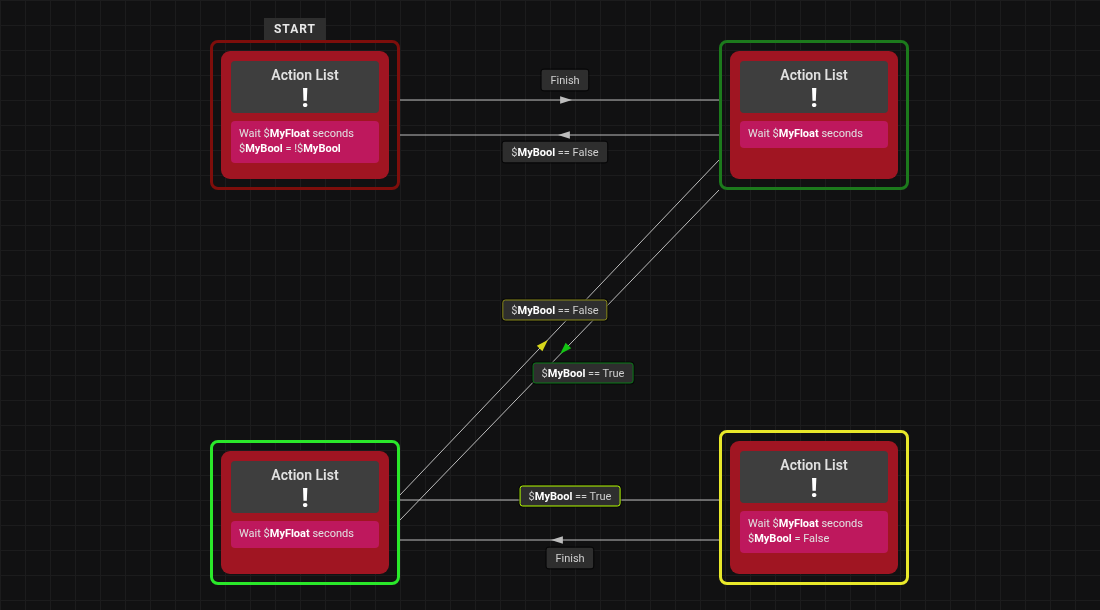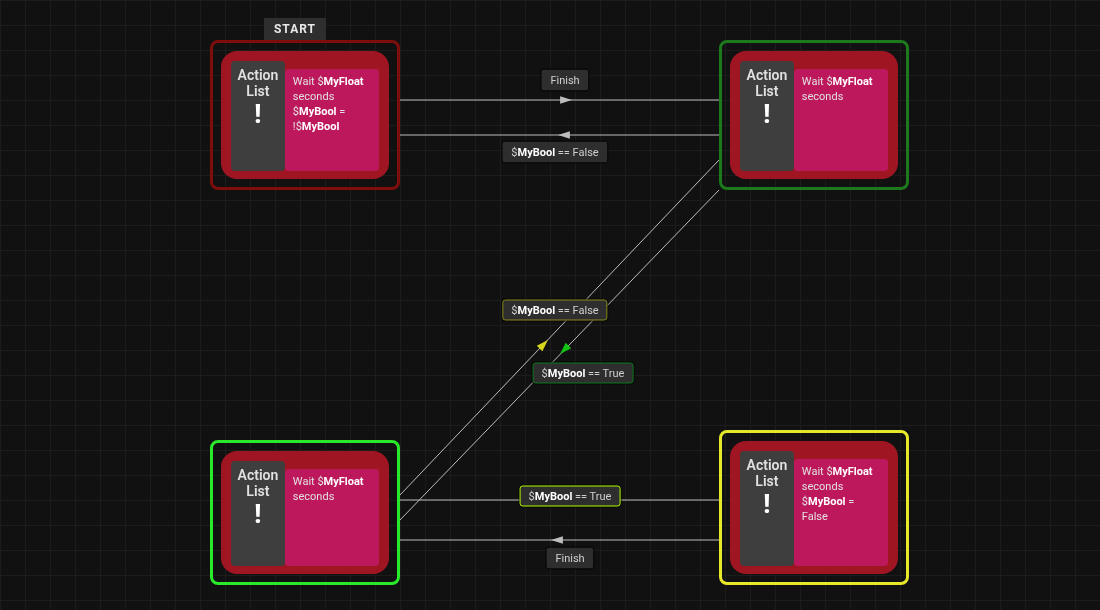--- a/index.html
+++ b/index.html
@@ -42,26 +42,26 @@
   .node {
     position: absolute;
     box-sizing: border-box;
     border-radius: 8px;
     padding: 8px;
     border-width: 3px;
     border-style: solid;
   }
   .node .inner {
     background: #A01522;
-    border-radius: 16px;
+    border-radius: 9px;
     padding: 10px 10px 8px 10px;
     box-sizing: border-box;
     height: 100%;
     display: flex;
-    flex-direction: row;
+    flex-direction: column;
   }
   .node .header {
     background: #3e3e3e;
     border-radius: 4px;
     text-align: center;
     color: #e1e1e1;
     padding: 6px 4px 2px 4px;
   }
   .node .title {
     font-size: 14px;

